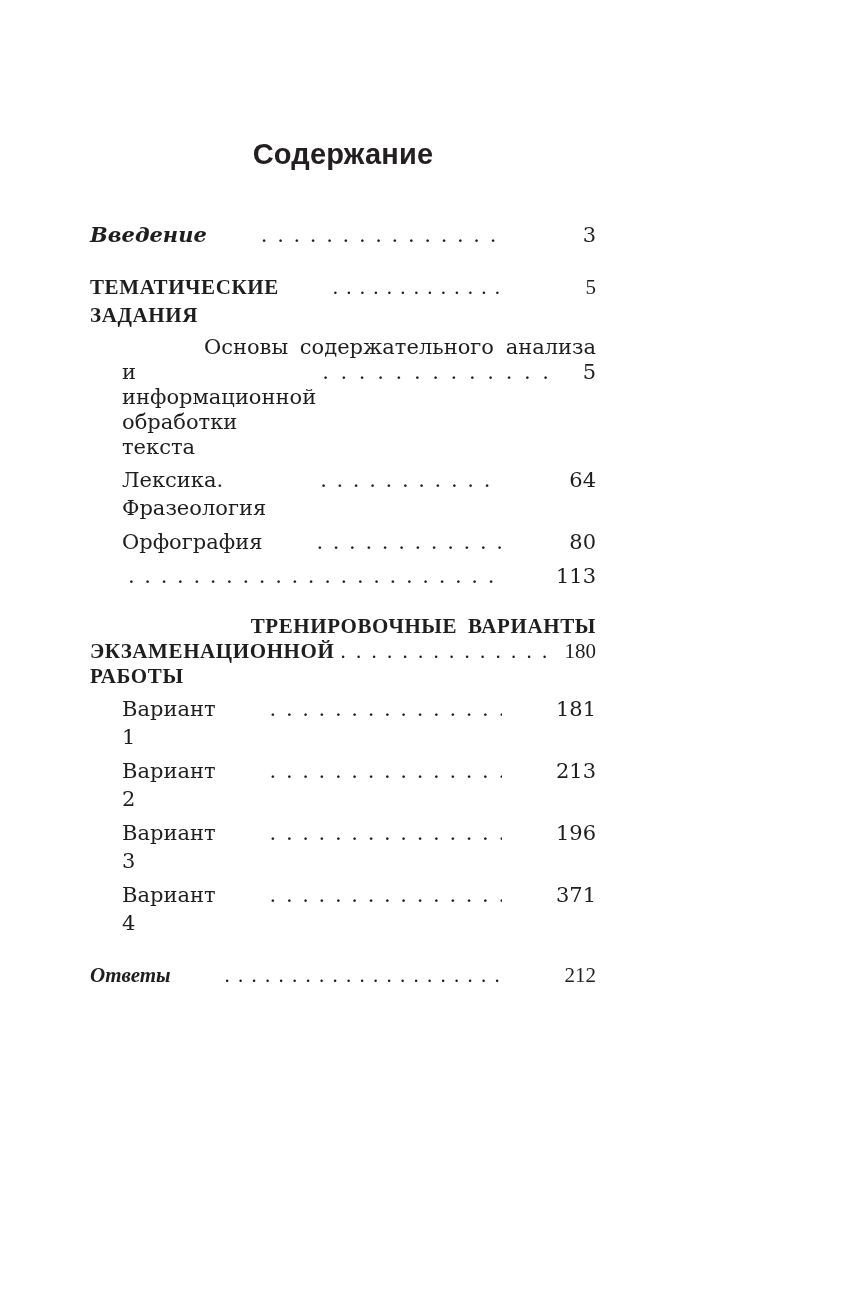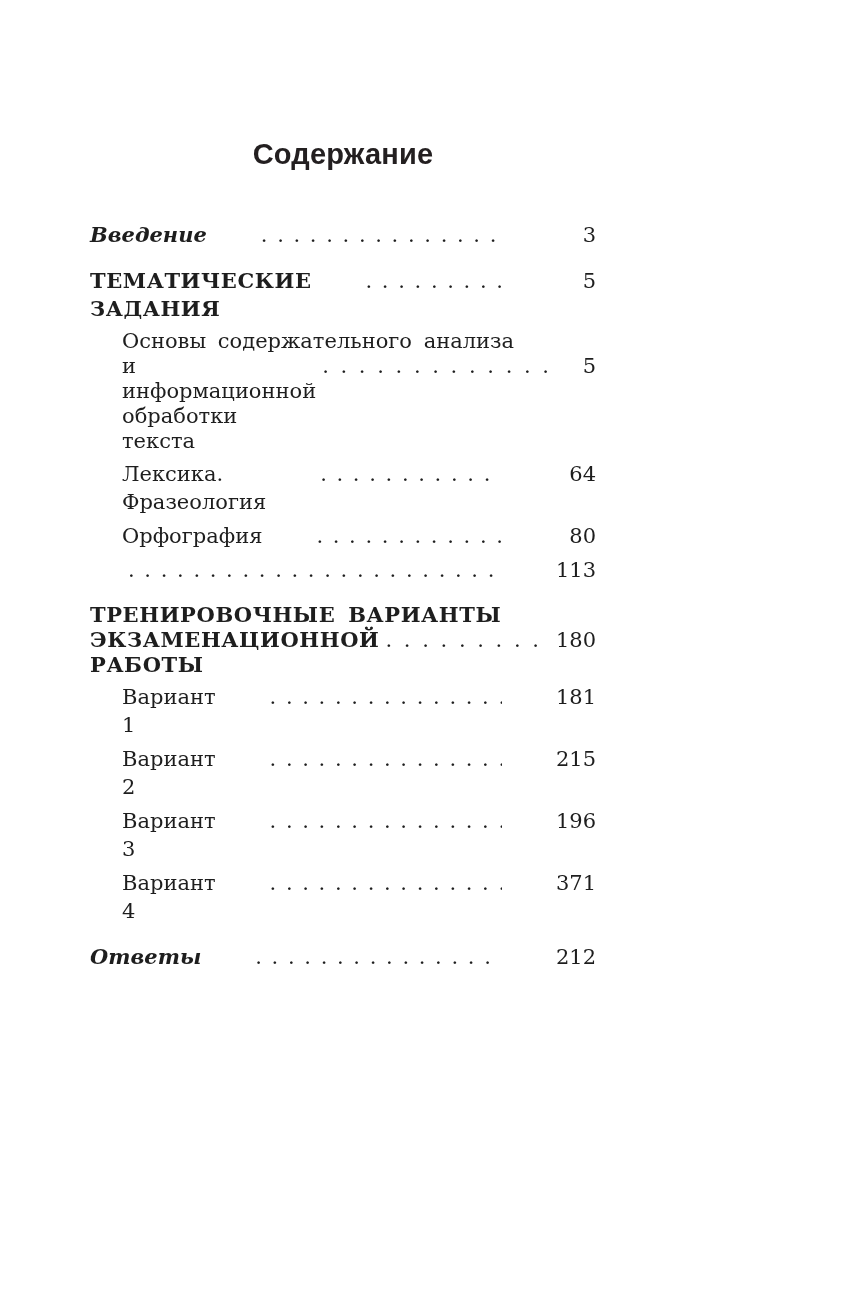--- a/index.html
+++ b/index.html
@@ -38,30 +38,32 @@
     margin-top: 6px;
     word-spacing: 3px;
     gap: 48px;
   }
   .entry-block {
     margin-top: 6px;
   }
   .entry-block .line1 {
     line-height: 25px;
     word-spacing: 5px;
+    text-align: right;
   }
   .entry-block .line2 {
     display: flex;
     align-items: baseline;
     line-height: 25px;
     word-spacing: 5px;
     justify-content: center;
   }
   .section-gap {
-    margin-top: 18px;
+    margin-top: 24px;
+    font-family: Liberation Serif, serif;
   }
   .sub {
     margin-left: 32px;
   }
   .bold-italic {
     font-weight: 700;
     font-style: italic;
   }
   .bold-caps {
     font-weight: 700;
@@ -147,21 +149,21 @@
 
     <div class="entry sub">
       <span>Вариант 1</span>
       <span class="leader"></span>
       <span class="pagenum">181</span>
     </div>
 
     <div class="entry sub">
       <span>Вариант 2</span>
       <span class="leader"></span>
-      <span class="pagenum">215</span>
+      <span class="pagenum">213</span>
     </div>
 
     <div class="entry sub">
       <span>Вариант 3</span>
       <span class="leader"></span>
       <span class="pagenum">196</span>
     </div>
 
     <div class="entry sub">
       <span>Вариант 4</span>

